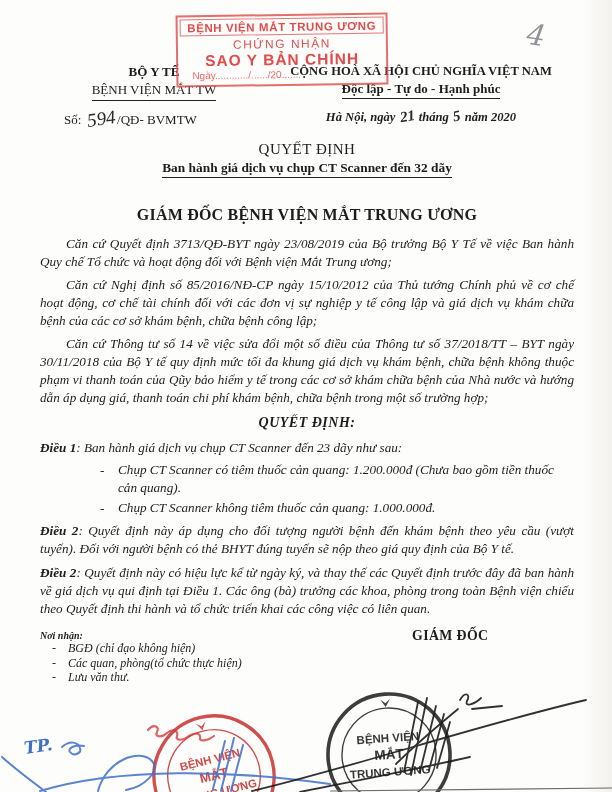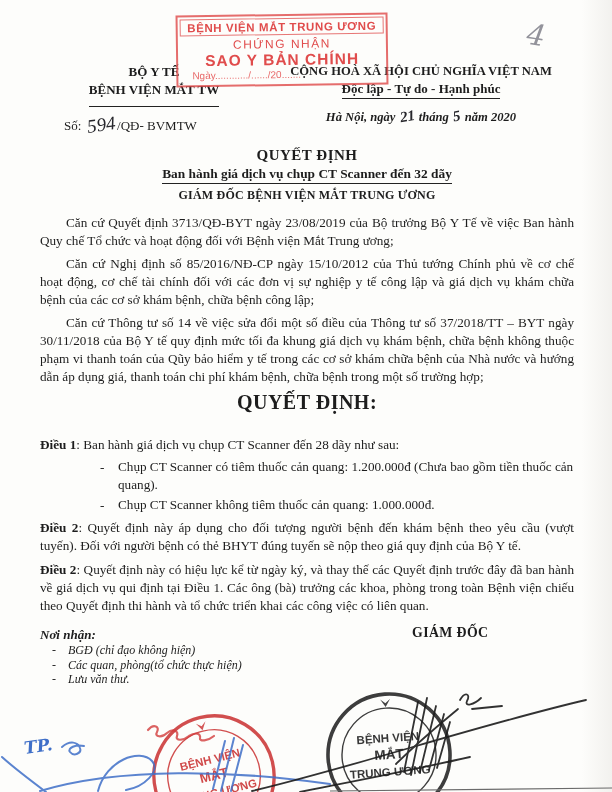--- a/index.html
+++ b/index.html
@@ -23,48 +23,48 @@
     font-weight:bold;font-size:11.5px;letter-spacing:.6px;padding:2px 0 1px;}
   .cs-line2{display:block;font-size:12px;letter-spacing:1.5px;padding-top:2px;}
   .cs-line3{display:block;font-weight:bold;font-size:15.5px;letter-spacing:1px;}
   .cs-line4{display:block;font-size:10px;text-align:left;padding:0 0 2px 12px;color:#e86a6a;}
 
   
   .hdr{display:flex;}
   .hdr-left{width:228px;text-align:center;}
   .hdr-right{flex:1;text-align:center;}
   .h-ministry{font-weight:bold;font-size:13px;}
-  .h-org{font-weight:bold;font-size:13px;display:inline-block;border-bottom:1.2px solid #222;padding-bottom:8px;}
+  .h-org{font-weight:normal;font-size:13px;display:inline-block;border-bottom:1.2px solid #222;padding-bottom:2px;}
   .h-number{font-size:13px;margin-top:6px;text-align:left;padding-left:24px;}
   .h-national{font-weight:bold;font-size:12.6px;}
   .h-motto{font-weight:bold;font-size:13px;display:inline-block;border-bottom:1.2px solid #222;padding-bottom:1px;margin-top:2px;}
   .h-date{font-weight:bold;font-style:italic;font-size:12.6px;margin-top:9px;}
   .hand{font-style:italic;color:#26262b;display:inline-block;}
   .hand-num{font-size:19px;transform:rotate(-8deg);margin:0 2px;position:relative;top:1px;}
   .hand-day{font-size:15px;transform:rotate(-10deg);margin:0 1px;}
 
   
   .title-block{text-align:center;margin-top:12px;}
-  .t-main{font-weight:bold;font-size:15px;letter-spacing:.5px;}
+  .t-main{font-weight:normal;font-size:15px;letter-spacing:.5px;}
   .t-sub{font-weight:bold;font-size:13.4px;display:inline-block;border-bottom:1.3px solid #222;padding-bottom:1px;margin-top:2px;}
-  .t-issuer{font-weight:bold;font-size:12px;margin-top:4px;letter-spacing:.2px;}
-
-  
-  .body-text{margin-top:11px;font-size:13.2px;line-height:18px;}
+  .t-issuer{font-weight:bold;font-size:16px;margin-top:28px;letter-spacing:.2px;}
+
+  
+  .body-text{margin-top:11px;font-size:13.2px;line-height:18px;font-style:italic;}
   .para{text-align:justify;text-indent:26px;margin:0 0 5px;}
-  .decision-heading{text-align:center;font-weight:bold;font-size:20px;letter-spacing:.5px;margin:7px 0 25px;}
+  .decision-heading{text-align:center;font-weight:bold;font-size:14px;letter-spacing:.5px;margin:7px 0 7px;}
   .article{text-align:justify;margin:0 0 4px;}
   .article b{font-weight:bold;}
   .bullet{display:flex;padding-left:60px;margin:0 0 2px;}
   .bmark{width:18px;flex:none;}
   .btext{flex:1;text-align:left;}
 
   
   .footer{position:relative;margin-top:12px;font-size:12.4px;}
-  .recips-label{font-weight:bold;font-style:italic;font-size:13px;}
+  .recips-label{font-weight:bold;font-style:italic;font-size:10px;}
   .recip{display:flex;font-style:italic;font-size:12px;line-height:14.5px;padding-left:12px;}
   .rmark{width:16px;flex:none;}
   .sig-title{position:absolute;left:372px;top:-2px;font-weight:bold;font-size:13.8px;letter-spacing:.4px;}
 
   
   .round-stamp{position:absolute;z-index:3;}
   .round-stamp svg{display:block;}
   .stamp-red{left:150px;top:712px;transform:rotate(-14deg);}
   .stamp-black{left:324px;top:690px;transform:rotate(-4deg);}
 
@@ -118,21 +118,21 @@
       <div class="t-issuer">GIÁM ĐỐC BỆNH VIỆN MẮT TRUNG ƯƠNG</div>
     </div>
 
     <div class="body-text">
       <p class="para">Căn cứ Quyết định 3713/QĐ-BYT ngày 23/08/2019 của Bộ trưởng Bộ Y Tế về việc Ban hành Quy chế Tổ chức và hoạt động đối với Bệnh viện Mắt Trung ương;</p>
       <p class="para">Căn cứ Nghị định số 85/2016/NĐ-CP ngày 15/10/2012 của Thủ tướng Chính phủ về cơ chế hoạt động, cơ chế tài chính đối với các đơn vị sự nghiệp y tế công lập và giá dịch vụ khám chữa bệnh của các cơ sở khám bệnh, chữa bệnh công lập;</p>
       <p class="para">Căn cứ Thông tư số 14 về việc sửa đổi một số điều của Thông tư số 37/2018/TT – BYT ngày 30/11/2018 của Bộ Y tế quy định mức tối đa khung giá dịch vụ khám bệnh, chữa bệnh không thuộc phạm vi thanh toán của Qũy bảo hiểm y tế trong các cơ sở khám chữa bệnh của Nhà nước và hướng dẫn áp dụng giá, thanh toán chi phí khám bệnh, chữa bệnh trong một số trường hợp;</p>
 
       <div class="decision-heading">QUYẾT ĐỊNH:</div>
 
-      <p class="article"><b>Điều 1</b><span>: Ban hành giá dịch vụ chụp CT Scanner đến 28 dãy như sau:</span></p>
+      <p class="article"><b>Điều 1</b><span>: Ban hành giá dịch vụ chụp CT Scanner đến 23 dãy như sau:</span></p>
       <div class="bullet">
         <span class="bmark">-</span>
         <span class="btext">Chụp CT Scanner có tiêm thuốc cản quang: 1.200.000đ (Chưa bao gồm tiền thuốc cản quang).</span>
       </div>
       <div class="bullet">
         <span class="bmark">-</span>
         <span class="btext">Chụp CT Scanner không tiêm thuốc cản quang: 1.000.000đ.</span>
       </div>
 
       <p class="article" style="margin-top:5px;"><b>Điều 2</b><span>: Quyết định này áp dụng cho đối tượng người bệnh đến khám bệnh theo yêu cầu (vượt tuyến). Đối với người bệnh có thẻ BHYT đúng tuyến sẽ nộp theo giá quy định của Bộ Y tế.</span></p>

